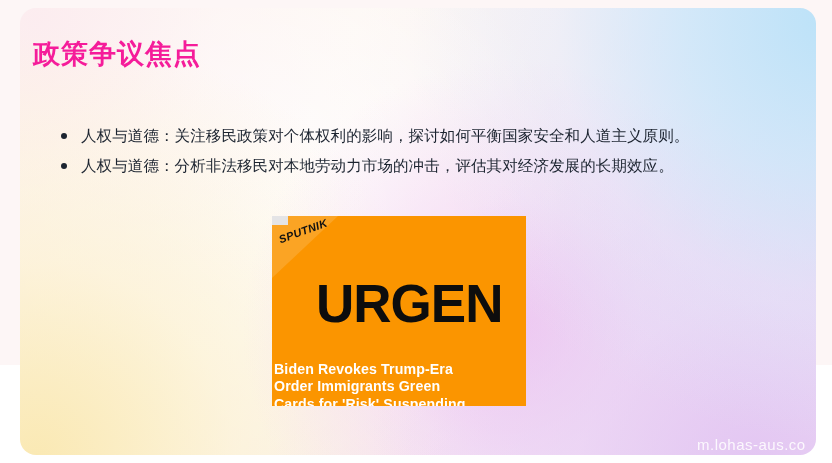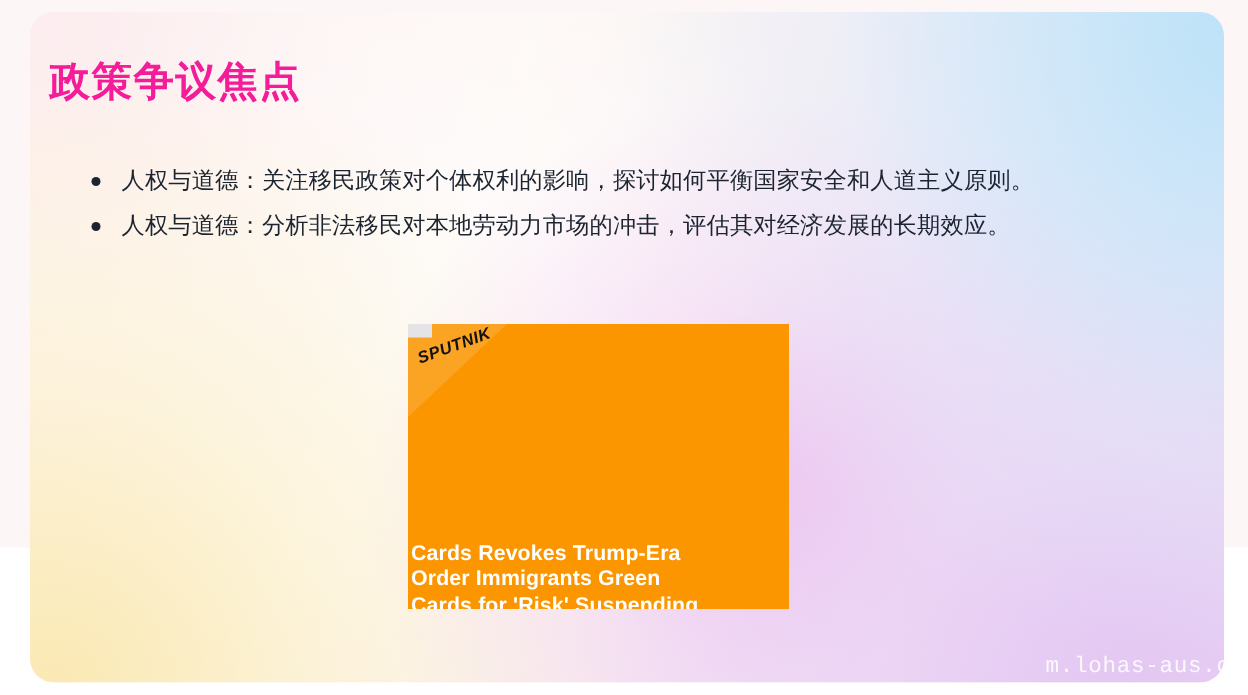--- a/index.html
+++ b/index.html
@@ -37,21 +37,21 @@
     left:33px; top:36px;
     font-size:27px;
     font-weight:bold;
     letter-spacing:1px;
     color:#f51c9a;
     white-space:nowrap;
   }
   
   #bullet-list {
     position:absolute;
-    left:55px; top:106px;
+    left:55px; top:121px;
     width:720px;
     list-style:none;
   }
   #bullet-list li {
     position:relative;
     padding-left:26px;
     font-size:15.5px;
     line-height:30px;
     color:#1c2430;
     white-space:nowrap;
@@ -112,21 +112,21 @@
     font-size:14.2px;
     font-weight:bold;
     line-height:17.5px;
     color:#ffffff;
     letter-spacing:0.1px;
   }
   
   #watermark {
     position:absolute;
     left:697px; top:436px;
-    font-family:Liberation Mono, monospace;
+    font-family:Liberation Sans, sans-serif;
     font-size:15px;
     color:rgba(255,255,255,0.86);
     white-space:nowrap;
     letter-spacing:0.5px;
   }
 </style>
 </head>
 <body>
 
 <div id="slide-root">
@@ -146,21 +146,22 @@
     <li>
       <span class="bullet-dot"></span>
       <span>人权与道德：分析非法移民对本地劳动力市场的冲击，评估其对经济发展的长期效应。</span>
     </li>
   </ul>
 
   <div id="news-card">
     <div class="corner-fold"></div>
     <div class="corner-notch"></div>
     <div class="sputnik-logo">SPUTNIK</div>
+    <div class="urgent-word">URGEN</div>
     <div class="news-caption">
-      <div>Cards Revokes Trump-Era</div>
+      <div>Biden Revokes Trump-Era</div>
       <div>Order Immigrants Green</div>
       <div>Cards for 'Risk' Suspending</div>
     </div>
   </div>
 
   <div id="watermark">m.lohas-aus.co</div>
 </div>
 
 </body></html>

